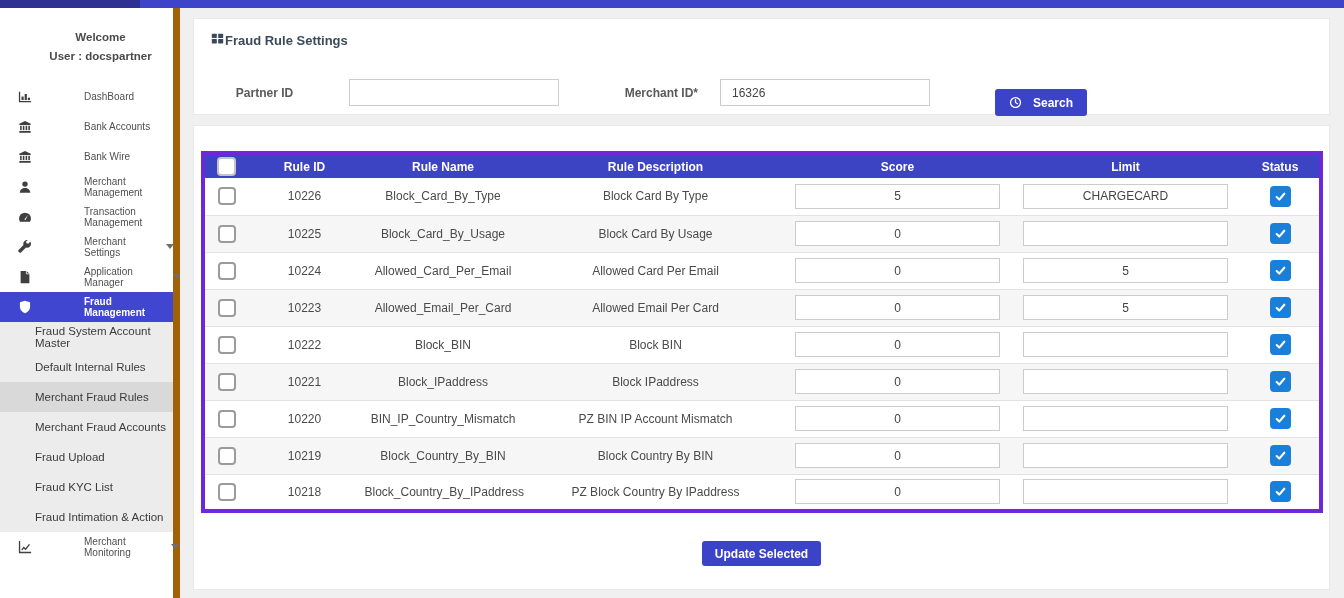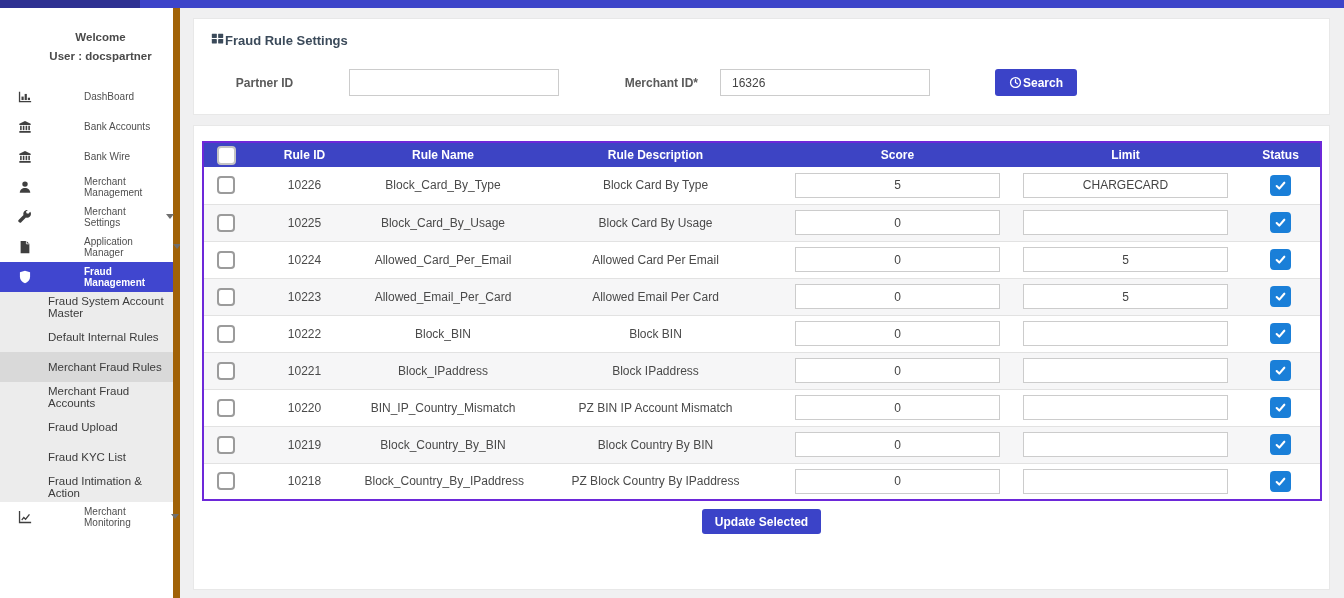--- a/index.html
+++ b/index.html
@@ -19,49 +19,49 @@
     color:#4f4f4f; font-size:10px; cursor:pointer;gap:40px; }
   .nav-item .nav-icon { width:14px; height:14px; margin-right:12px; color:#3f3f3f;
     display:flex; align-items:center; flex:0 0 14px; }
   .nav-item .nav-icon svg { width:14px; height:14px; }
   .caret { width:0; height:0; border-left:4px solid transparent; border-right:4px solid transparent;
     border-top:5px solid #6f6f6f; margin-left:auto; }
   .nav-item.active { background:#4046cf; color:#fff; font-weight:700; }
   .nav-item.active .nav-icon { color:#fff; }
   .nav-item.active .caret { border-top-color:#fff; }
   .submenu { background:#ececec; }
-  .submenu-item { height:30px; display:flex; align-items:center; padding-left:48px;
+  .submenu-item { height:30px; display:flex; align-items:center; padding-left:35px;
     font-size:11.5px; color:#3b3b3b; cursor:pointer; }
   .submenu-item.selected { background:#d9d9d9; }
 
   
   .main { position:absolute; top:8px; left:180px; width:1164px; height:590px; background:#f0f0f1; }
   .card { background:#fff; border:1px solid #e8e8e8; margin:10px 14px 0 13px; }
   .card.search-card { height:97px; }
   .card.rules-card { height:465px; }
   .card-title { display:flex; align-items:center; gap:1px; padding:13px 17px 0 17px;
     color:#3b4a5a; font-weight:700; font-size:13px; }
   .card-title svg { width:13px; height:13px; color:#3b4a5a; }
 
   
   .form-row { display:flex; align-items:center; margin-top:21px; }
   .form-label { font-size:12px; color:#5a5a5a; font-weight:600; }
   .lbl-partner { width:141px; text-align:center; margin-right:14px; }
   .lbl-merchant { width:86px; text-align:right; margin-left:53px; margin-right:22px; }
   .text-input { width:210px; height:27px; border:1px solid #ccc; padding:0 11px;
     font-size:12px; color:#444; font-family:inherit; background:#fff; }
-  .btn { display:inline-flex; align-items:center; justify-content:center; gap:1px;
+  .btn { display:inline-flex; align-items:center; justify-content:center; gap:11px;
     background:#3b43c8; color:#fff; border:none; border-radius:3px; font-size:12px;
-    font-weight:600; font-family:inherit; cursor:pointer; }
+    font-weight:600; font-family:inherit; cursor:pointer;margin-top:20px; }
   .search-btn { height:27px; padding:0 14px; margin-left:65px; }
   .search-btn svg { width:13px; height:13px; }
 
   
-  table.rules { width:1118px; margin:15px auto 0 auto; border-collapse:collapse;
-    table-layout:fixed; border:2px solid #6d28d9; }
+  table.rules { width:1118px; margin:25px auto 0 auto; border-collapse:collapse;
+    table-layout:fixed; border:4px solid #6d28d9; }
   .rules th { background:#3d44c4; color:#fff; font-size:12px; font-weight:700;
     height:25px; text-align:center; padding:0; }
   .rules td { font-size:12px; color:#4a4a4a; height:37px; text-align:center;
     border-bottom:1px solid #e2e2e2; padding:0 4px; background:#fff; }
   .rules tr.striped td { background:#f6f6f7; }
   .cell-input { width:205px; height:25px; border:1px solid #ccc; text-align:center;
     font-size:12px; color:#444; font-family:inherit; background:#fff; }
   .cb { width:18px; height:18px; border:2px solid #9b9b9b; border-radius:4px;
     background:#fff; margin:0 auto; cursor:pointer; }
   .rules th .cb { border-color:#c4c4c4; width:19px; height:19px; }
@@ -123,20 +123,30 @@
         <span>Bank Wire</span>
       </div>
       <div class="nav-item">
         <span class="nav-icon">
           <svg viewBox="0 0 16 16" fill="currentColor">
             <circle cx="8" cy="4.7" r="3.1"></circle>
             <path d="M2 14.6c0-3.4 2.7-5.6 6-5.6s6 2.2 6 5.6H2z"></path>
           </svg>
         </span>
         <span>Merchant Management</span>
+        <span class="caret"></span>
+      </div>
+      <div class="nav-item">
+        <span class="nav-icon">
+          <svg viewBox="0 0 16 16" fill="currentColor">
+            <path d="M8 3A6.8 6.8 0 0 0 1.2 9.8c0 1.4.4 2.6 1.1 3.6h11.4a6.8 6.8 0 0 0 1.1-3.6A6.8 6.8 0 0 0 8 3z"></path>
+            <path d="M7.2 10.8 11.3 5.7 8.6 11.4z" fill="#fff"></path>
+          </svg>
+        </span>
+        <span>Transaction Management</span>
         <span class="caret"></span>
       </div>
       <div class="nav-item">
         <span class="nav-icon">
           <svg viewBox="0 0 16 16" fill="currentColor">
             <path d="M13.9 2.1 11.8 4.2l-2.1-.5-.5-2.1L11.3.1a4.3 4.3 0 0 0-5 5.6L1.2 10.8a2 2 0 1 0 2.8 2.8l5.1-5.1a4.3 4.3 0 0 0 5.6-5 4 4 0 0 0-.8-1.4z"></path>
           </svg>
         </span>
         <span>Merchant Settings</span>
         <span class="caret"></span>

